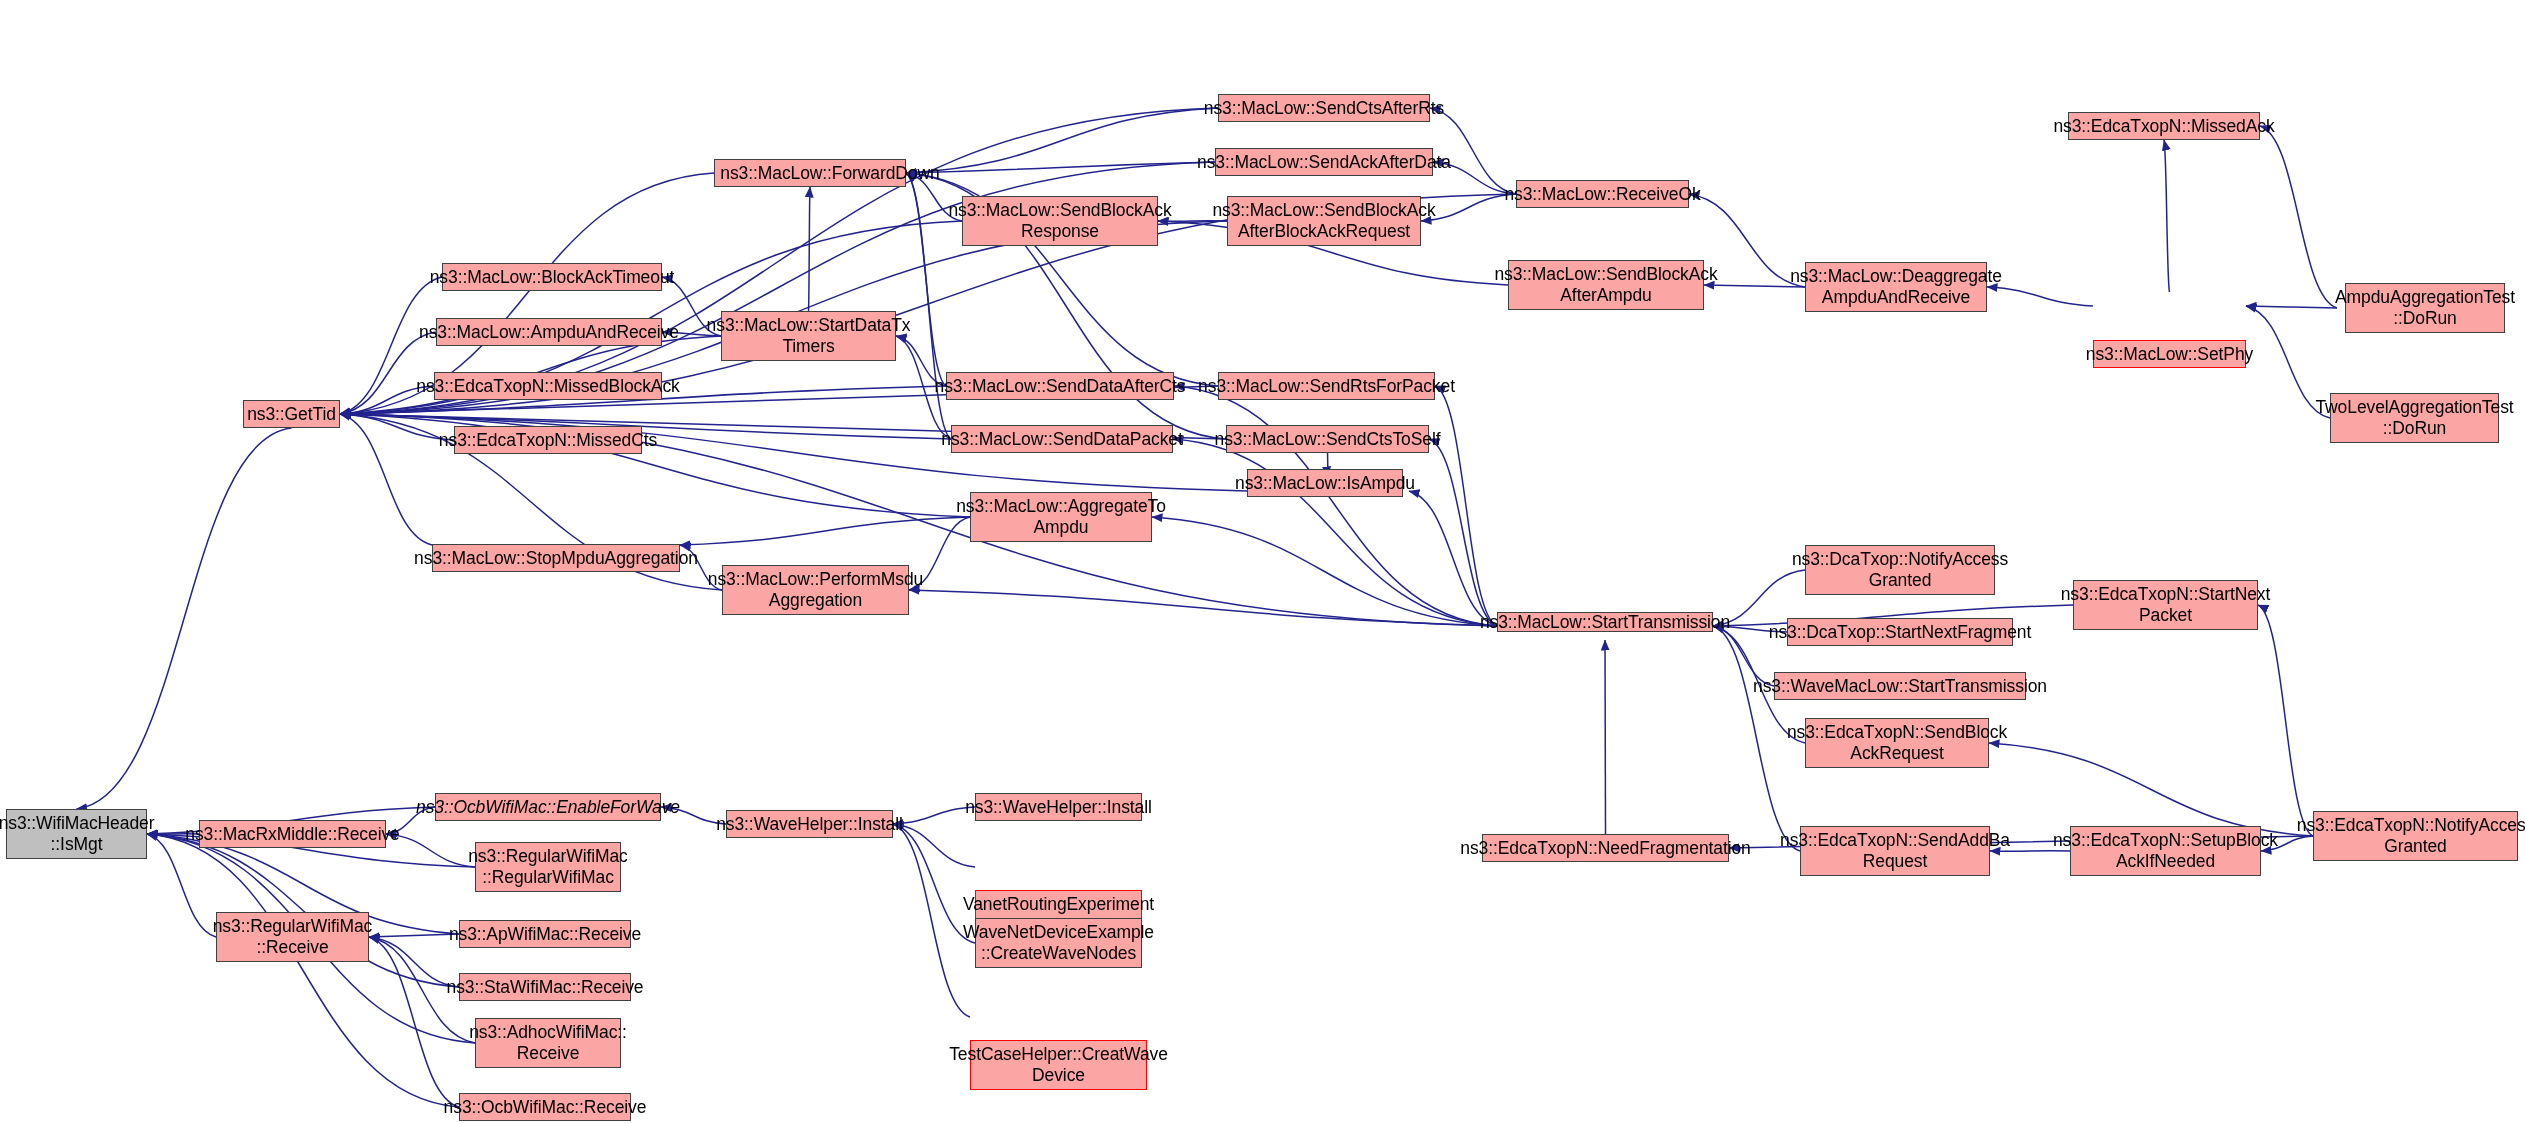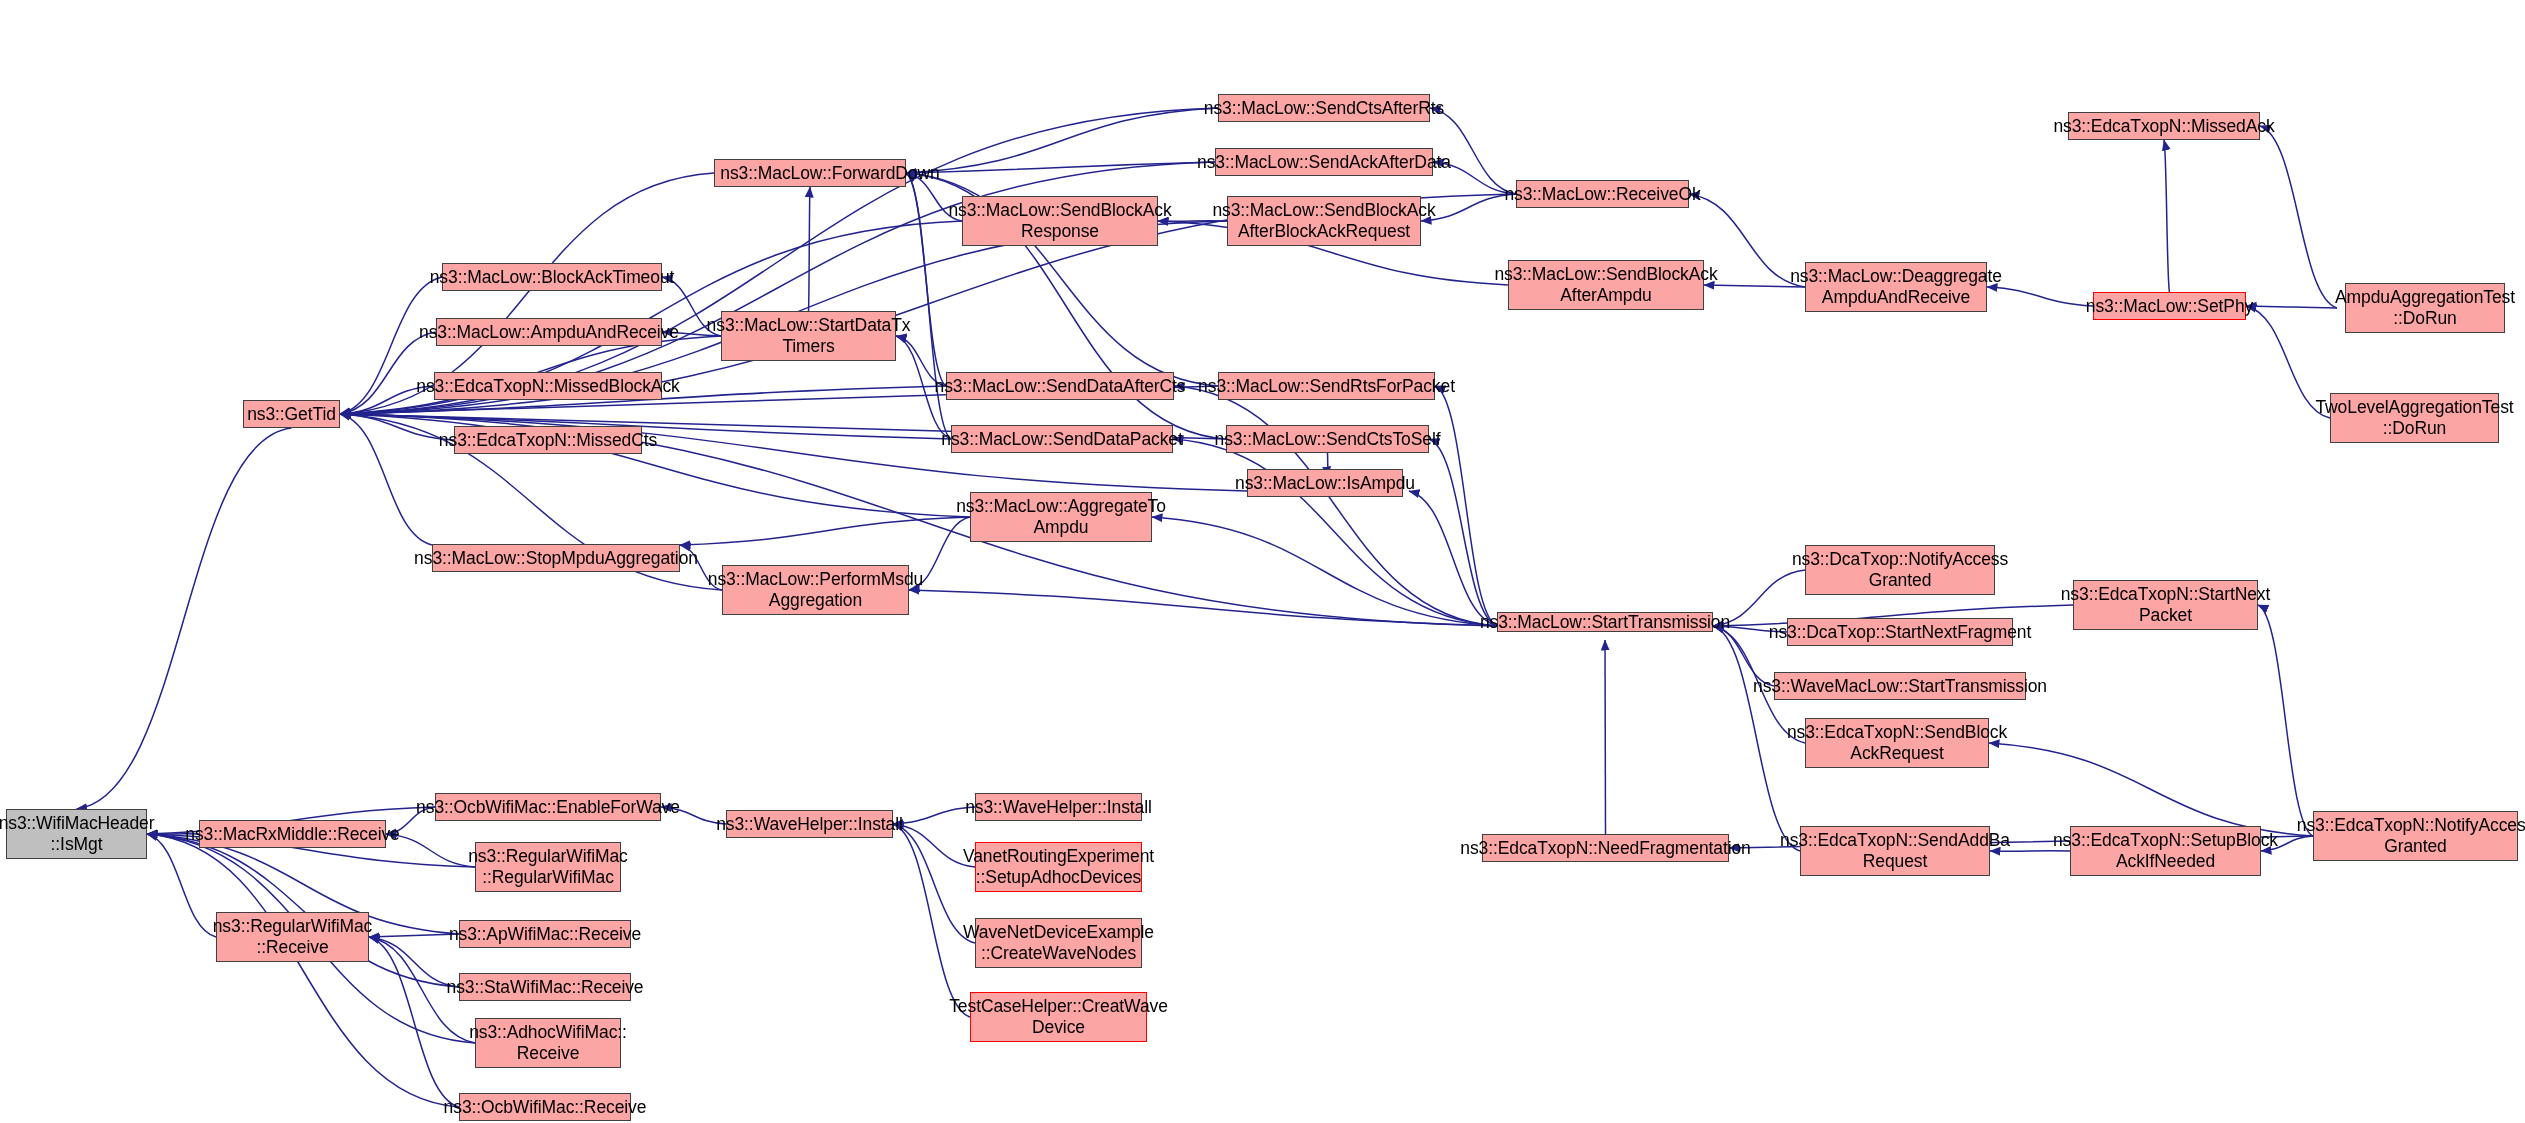--- a/index.html
+++ b/index.html
@@ -41,20 +41,21 @@
     white-space: pre-line;
     z-index: 5;
   }
   .node.root {
     background: #bfbfbf;
     border-color: #404040;
   }
   .node.red {
     border-color: #ff0000;
     border-width: 1.6px;
+    margin-top: 48px;
   }
 </style>
 </head>
 <body>
 
 <div id="graph">
   <svg id="edge-layer" viewBox="0 0 2525 1123" xmlns="http://www.w3.org/2000/svg">
     <defs>
       <marker id="arrow" markerWidth="11" markerHeight="9" refX="10.5" refY="4.5" orient="auto" markerUnits="userSpaceOnUse">
         <path d="M0,0 L11,4.5 L0,9 z" fill="#23238e"></path>
@@ -149,21 +150,21 @@
         <path d="M 2313,836 C 2021,843.056 2021,840.944 1729,848" marker-end="url(#arrow)"></path>
         <path d="M 2337,308 C 2298.5,296.1 2298.5,137.9 2260,126" marker-end="url(#arrow)"></path>
       </g>
   </svg>
   <div id="nodes-layer">
       <div class="node root" style="left: 6px; top: 809px; width: 141px; height: 50px;">ns3::WifiMacHeader
 ::IsMgt</div>
       <div class="node" style="left: 199px; top: 820px; width: 187px; height: 28px;">ns3::MacRxMiddle::Receive</div>
       <div class="node" style="left: 216px; top: 912px; width: 153px; height: 50px;">ns3::RegularWifiMac
 ::Receive</div>
-      <div class="node" style="left: 435px; top: 793px; width: 226px; height: 28px;">ns3::OcbWifiMac::EnableForWave</div>
+      <div class="node" style="left: 435px; top: 793px; width: 226px; height: 28px; font-style: italic;">ns3::OcbWifiMac::EnableForWave</div>
       <div class="node" style="left: 475px; top: 842px; width: 146px; height: 50px;">ns3::RegularWifiMac
 ::RegularWifiMac</div>
       <div class="node" style="left: 459px; top: 920px; width: 172px; height: 28px;">ns3::ApWifiMac::Receive</div>
       <div class="node" style="left: 459px; top: 973px; width: 172px; height: 28px;">ns3::StaWifiMac::Receive</div>
       <div class="node" style="left: 475px; top: 1018px; width: 146px; height: 50px;">ns3::AdhocWifiMac::
 Receive</div>
       <div class="node" style="left: 459px; top: 1093px; width: 172px; height: 28px;">ns3::OcbWifiMac::Receive</div>
       <div class="node" style="left: 726px; top: 810px; width: 167px; height: 28px;">ns3::WaveHelper::Install</div>
       <div class="node" style="left: 975px; top: 793px; width: 167px; height: 28px;">ns3::WaveHelper::Install</div>
       <div class="node red" style="left: 975px; top: 842px; width: 167px; height: 50px;">VanetRoutingExperiment

